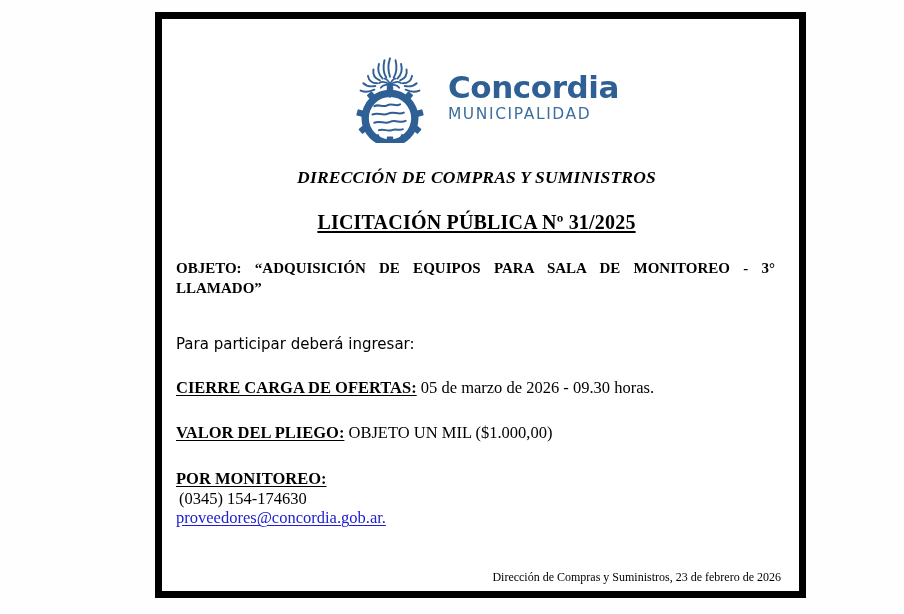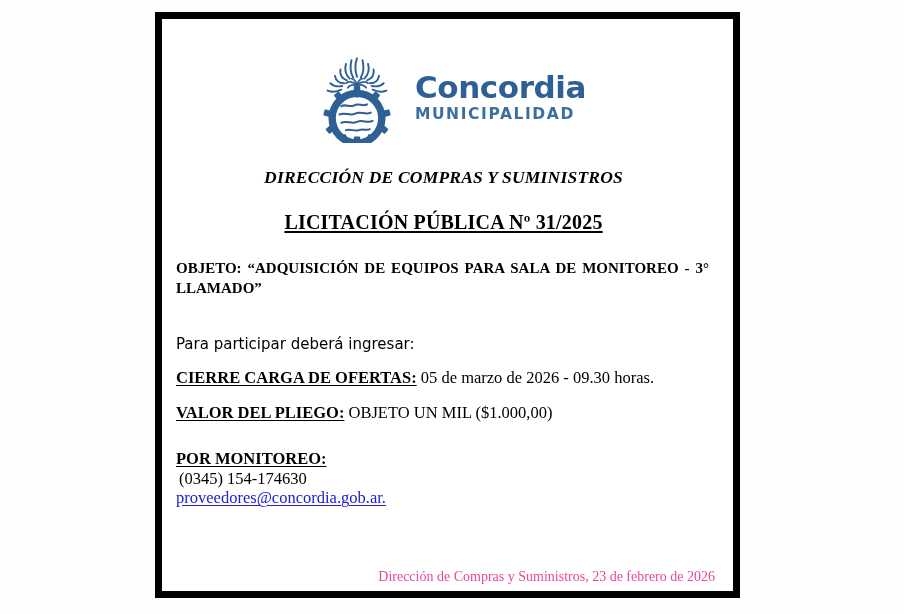--- a/index.html
+++ b/index.html
@@ -18,21 +18,21 @@
     position: relative;
     width: 904px;
     height: 614px;
     background: #fefefe;
   }
   
   .doc-frame {
     position: absolute;
     left: 155px;
     top: 12px;
-    width: 585px;
+    width: 651px;
     height: 586px;
     box-sizing: border-box;
     border: 7px solid #000000;
     background: #ffffff;
     padding: 12px;
   }
   .doc-inner {
     position: absolute;
     left: 0; top: 0; right: 0; bottom: 0;
     padding: 18px 22px 0 14px;
@@ -63,21 +63,21 @@
   .wordmark-main {
     font-family: "DejaVu Sans", sans-serif;
     font-weight: bold;
     font-size: 31px;
     color: #2e6096;
     letter-spacing: -0.4px;
     line-height: 1.05;
   }
   .wordmark-sub {
     font-family: "DejaVu Sans", sans-serif;
-    font-weight: bold;
+    font-weight: normal;
     font-size: 15.5px;
     color: #3c6f9e;
     letter-spacing: 1.6px;
     margin-top: 3px;
   }
   
   .heading-dept {
     text-align: center;
     font-family: "Liberation Serif", serif;
     font-weight: bold;
@@ -124,21 +124,21 @@
   }
   a.doclink {
     color: #2020d0;
     text-decoration: underline;
     text-underline-offset: 2px;
   }
   .info-line {
     font-family: "Liberation Serif", serif;
     font-size: 16.5px;
     color: #000;
-    margin-top: 14px;
+    margin-top: 24px;
     line-height: 1.3;
   }
   .info-line b {
     font-weight: bold;
     text-decoration: underline;
     text-underline-offset: 2px;
   }
   .consultas {
     margin-top: 26px;
     font-family: "Liberation Serif", serif;
@@ -157,22 +157,22 @@
   }
   .consultas .mail {
     display: block;
   }
   
   .footer {
     position: absolute;
     right: 18px;
     bottom: 6px;
     font-family: "Liberation Serif", serif;
-    font-size: 14px;
-    color: #ec4899;
+    font-size: 12px;
+    color: #000000;
     text-align: center;
     white-space: nowrap;
   }
 </style>
 </head>
 <body>
 
 <div class="page">
 
   <div class="doc-frame">

